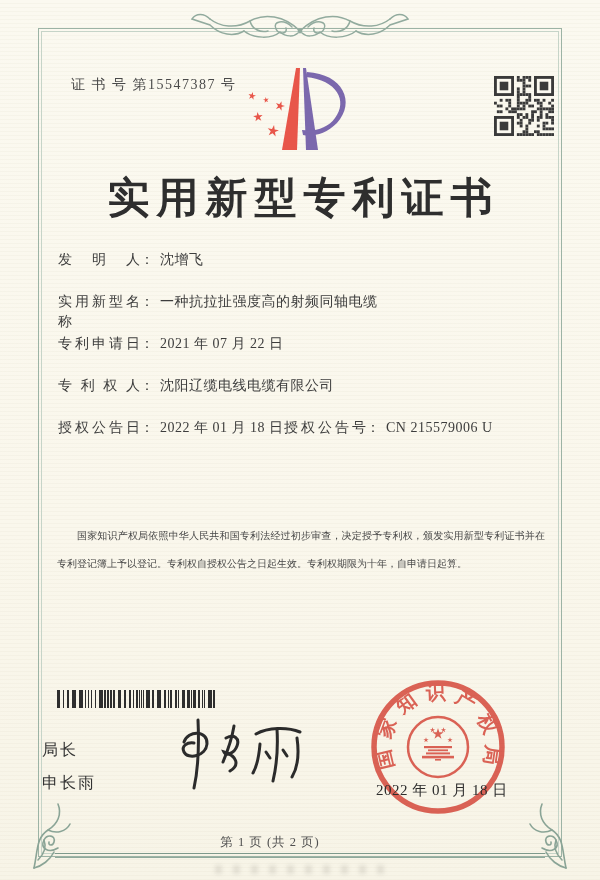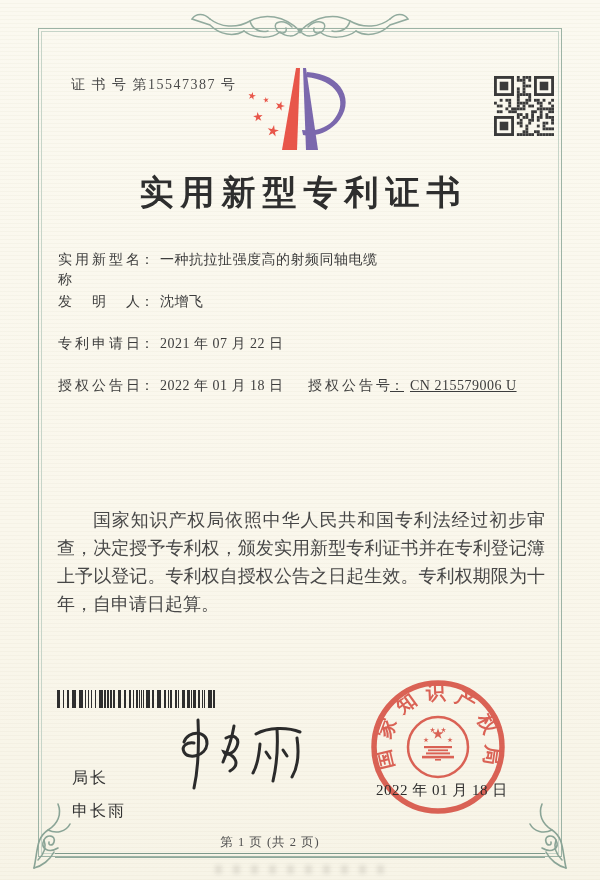--- a/index.html
+++ b/index.html
@@ -30,38 +30,38 @@
   }
   .ornament{position:absolute;}
   .cert-no{
     position:absolute;left:71px;top:76px;
     font-size:14px;letter-spacing:1.5px;color:#4a4a4a;
   }
   .logo{position:absolute;left:225px;top:60px;}
   .qr{position:absolute;left:494px;top:76px;}
   .title{
     position:absolute;left:0;top:170px;width:600px;
-    text-align:center;font-size:34px;font-weight:600;
+    text-align:center;font-size:42px;font-weight:600;
     letter-spacing:7px;text-indent:7px;color:#2e2e2e;
   }
   .fields{position:absolute;left:58px;top:250px;width:490px;font-size:14px;}
   .frow{position:relative;height:42px;line-height:20px;color:#3d3d3d;}
   .flabel{
     display:inline-block;width:82px;
     text-align:justify;text-align-last:justify;vertical-align:top;
   }
   .fvalue{margin-left:6px;letter-spacing:0.5px;}
-  .pair2{position:absolute;left:250px;top:0;text-decoration:underline;}
+  .pair2{position:absolute;left:226px;top:0;}
   .body-text{
-    position:absolute;left:57px;top:506px;width:488px;
-    font-size:18px;line-height:28px;color:#474747;text-align:justify;
+    position:absolute;left:57px;top:522px;width:488px;
+    font-size:10px;line-height:28px;color:#474747;text-align:justify;
   }
   .body-text p{margin:0;text-indent:2em;}
   .barcode{position:absolute;left:55px;top:690px;}
-  .director{position:absolute;left:72px;top:740px;font-size:16px;color:#333;margin-top:28px;}
+  .director{position:absolute;left:42px;top:740px;font-size:16px;color:#333;}
   .director div{margin-bottom:12px;letter-spacing:2px;}
   .signature{position:absolute;left:160px;top:712px;}
   .seal{position:absolute;left:357px;top:666px;opacity:0.87;mix-blend-mode:multiply;}
   .seal-date{
     position:absolute;left:376px;top:781px;z-index:5;
     font-size:15px;letter-spacing:0.5px;color:#2d2d2d;white-space:nowrap;
   }
   .footer{
     position:absolute;left:0;top:834px;width:540px;text-align:center;
     font-size:12.5px;color:#4f4f4f;letter-spacing:1px;
@@ -262,27 +262,30 @@
       <rect x="48" y="6" width="9" height="9"></rect>
       <rect x="0" y="42" width="21" height="21"></rect>
       <rect x="3" y="45" width="15" height="15" fill="#fbf9f0"></rect>
       <rect x="6" y="48" width="9" height="9"></rect>
     </svg>
 
   <div class="title">实用新型专利证书</div>
 
   <div class="fields">
     <div class="frow">
+      <span class="flabel">发明人</span><span>：</span><span class="fvalue">沈增飞</span>
+    </div>
+    <div class="frow">
       <span class="flabel">实用新型名称</span><span>：</span><span class="fvalue">一种抗拉扯强度高的射频同轴电缆</span>
     </div>
     <div class="frow">
-      <span class="flabel">发明人</span><span>：</span><span class="fvalue">沈增飞</span>
-    </div>
-    <div class="frow">
       <span class="flabel">专利申请日</span><span>：</span><span class="fvalue">2021 年 07 月 22 日</span>
+    </div>
+    <div class="frow">
+      <span class="flabel">专利权人</span><span>：</span><span class="fvalue">沈阳辽缆电线电缆有限公司</span>
     </div>
     <div class="frow">
       <span class="flabel">授权公告日</span><span>：</span><span class="fvalue">2022 年 01 月 18 日</span>
       <span class="pair2">
         <span class="flabel">授权公告号</span><span>：</span><span class="fvalue">CN 215579006 U</span>
       </span>
     </div>
   </div>
 
   <div class="body-text">

